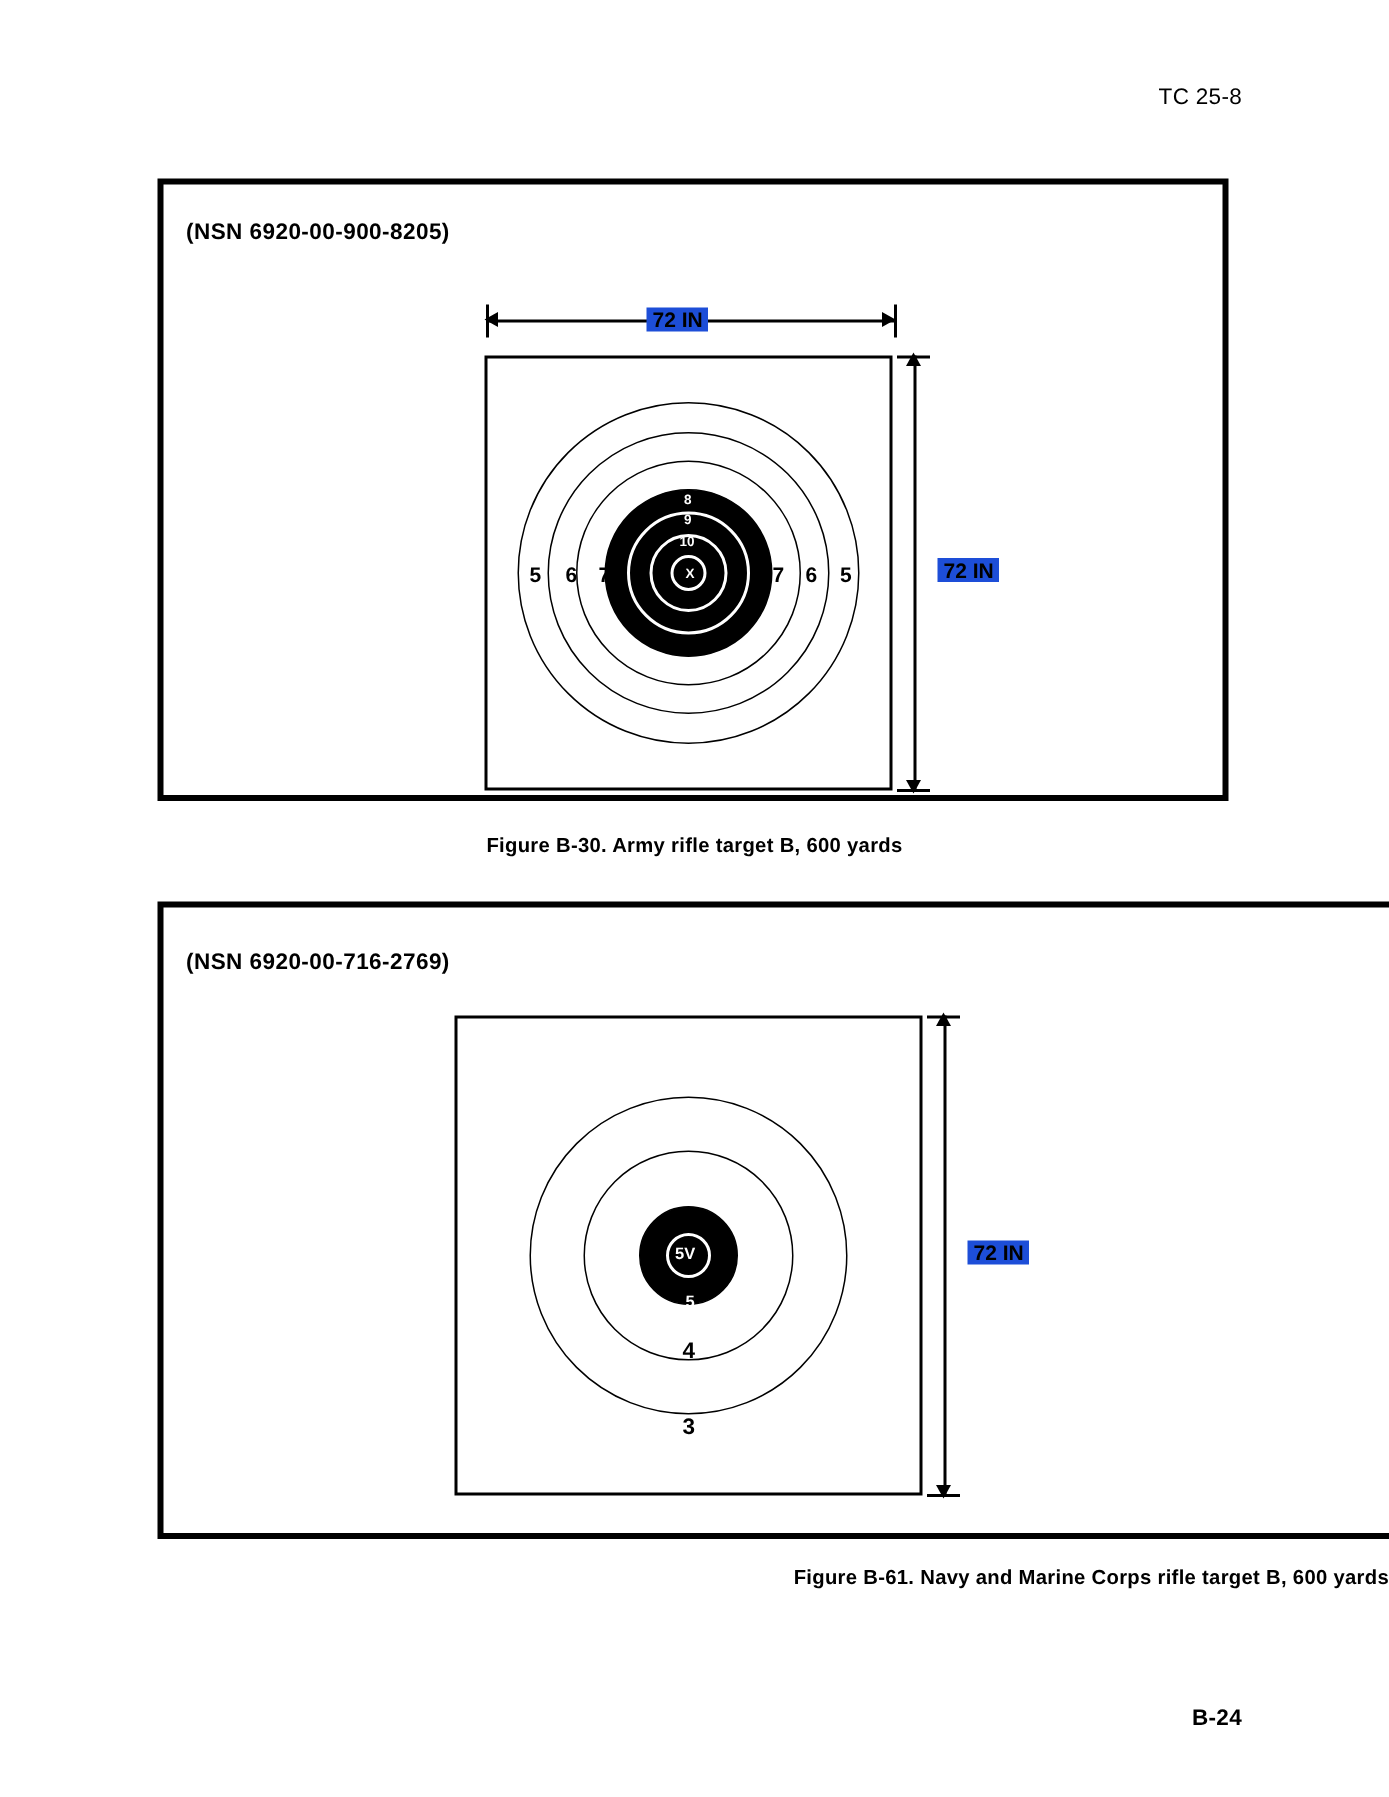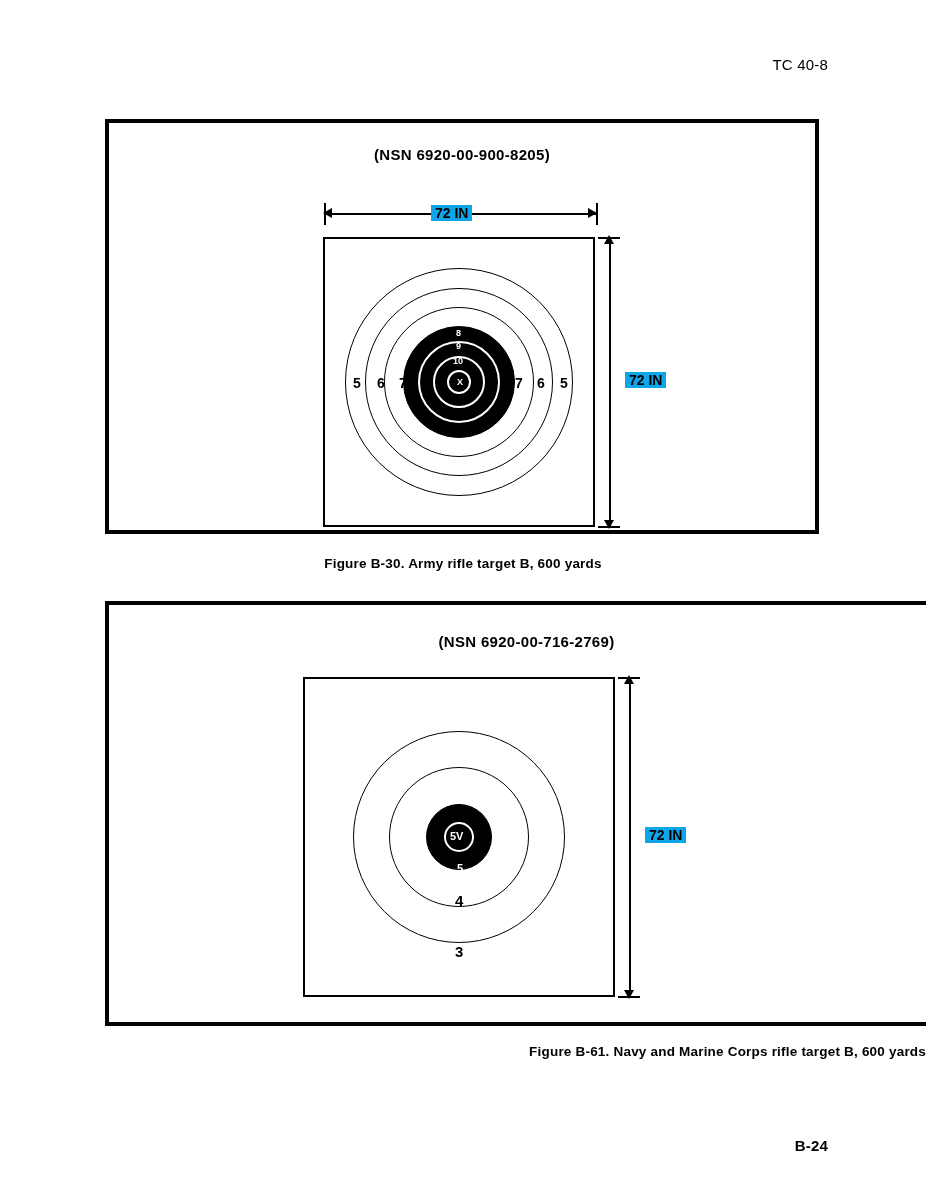--- a/index.html
+++ b/index.html
@@ -39,24 +39,24 @@
     border: 4px solid #000;
     background: #fff;
     box-sizing: border-box;
   }
   #figure-box-1 { left: 105px; top: 119px; width: 714px; height: 415px; }
   #figure-box-2 { left: 105px; top: 601px; width: 843px; height: 425px; }
 
   .nsn-label {
     position: absolute;
     width: 100%;
-    text-align: center;
     font-weight: bold;
     font-size: 15px;
     letter-spacing: 0.3px;
+    padding-left: 15px;
   }
   #figure-box-1 .nsn-label { top: 23px; }
   #figure-box-2 .nsn-label { top: 28px; }
 
   .figure-caption {
     position: absolute;
     width: 100%;
     text-align: center;
     font-size: 13.5px;
     font-weight: bold;
@@ -169,29 +169,29 @@
   }
   .arrow-left  { border-top: 5px solid transparent; border-bottom: 5px solid transparent; border-right: 9px solid #000; }
   .arrow-right { border-top: 5px solid transparent; border-bottom: 5px solid transparent; border-left: 9px solid #000; }
   .arrow-up    { border-left: 5px solid transparent; border-right: 5px solid transparent; border-bottom: 9px solid #000; }
   .arrow-down  { border-left: 5px solid transparent; border-right: 5px solid transparent; border-top: 9px solid #000; }
 
   .dim-label {
     position: absolute;
     font-weight: bold;
     font-size: 14px;
-    background: #0ea5e9;
+    background: #1d4ed8;
     padding: 0 4px;
     white-space: nowrap;
   }
 </style>
 </head>
 <body>
 
-<div class="page-header">TC 40-8</div>
+<div class="page-header">TC 25-8</div>
 
 <div class="figure-box" id="figure-box-1">
 
   <div class="nsn-label">(NSN 6920-00-900-8205)</div>
 
   <div class="dim-line-h" style="left:216px; top:90px; width:272px;"></div>
   <div class="arrow arrow-left" style="left:214px; top:85px;"></div>
   <div class="arrow arrow-right" style="left:479px; top:85px;"></div>
   <div class="tick-v" style="left:215px; top:80px; height:22px;"></div>
   <div class="tick-v" style="left:487px; top:80px; height:22px;"></div>

